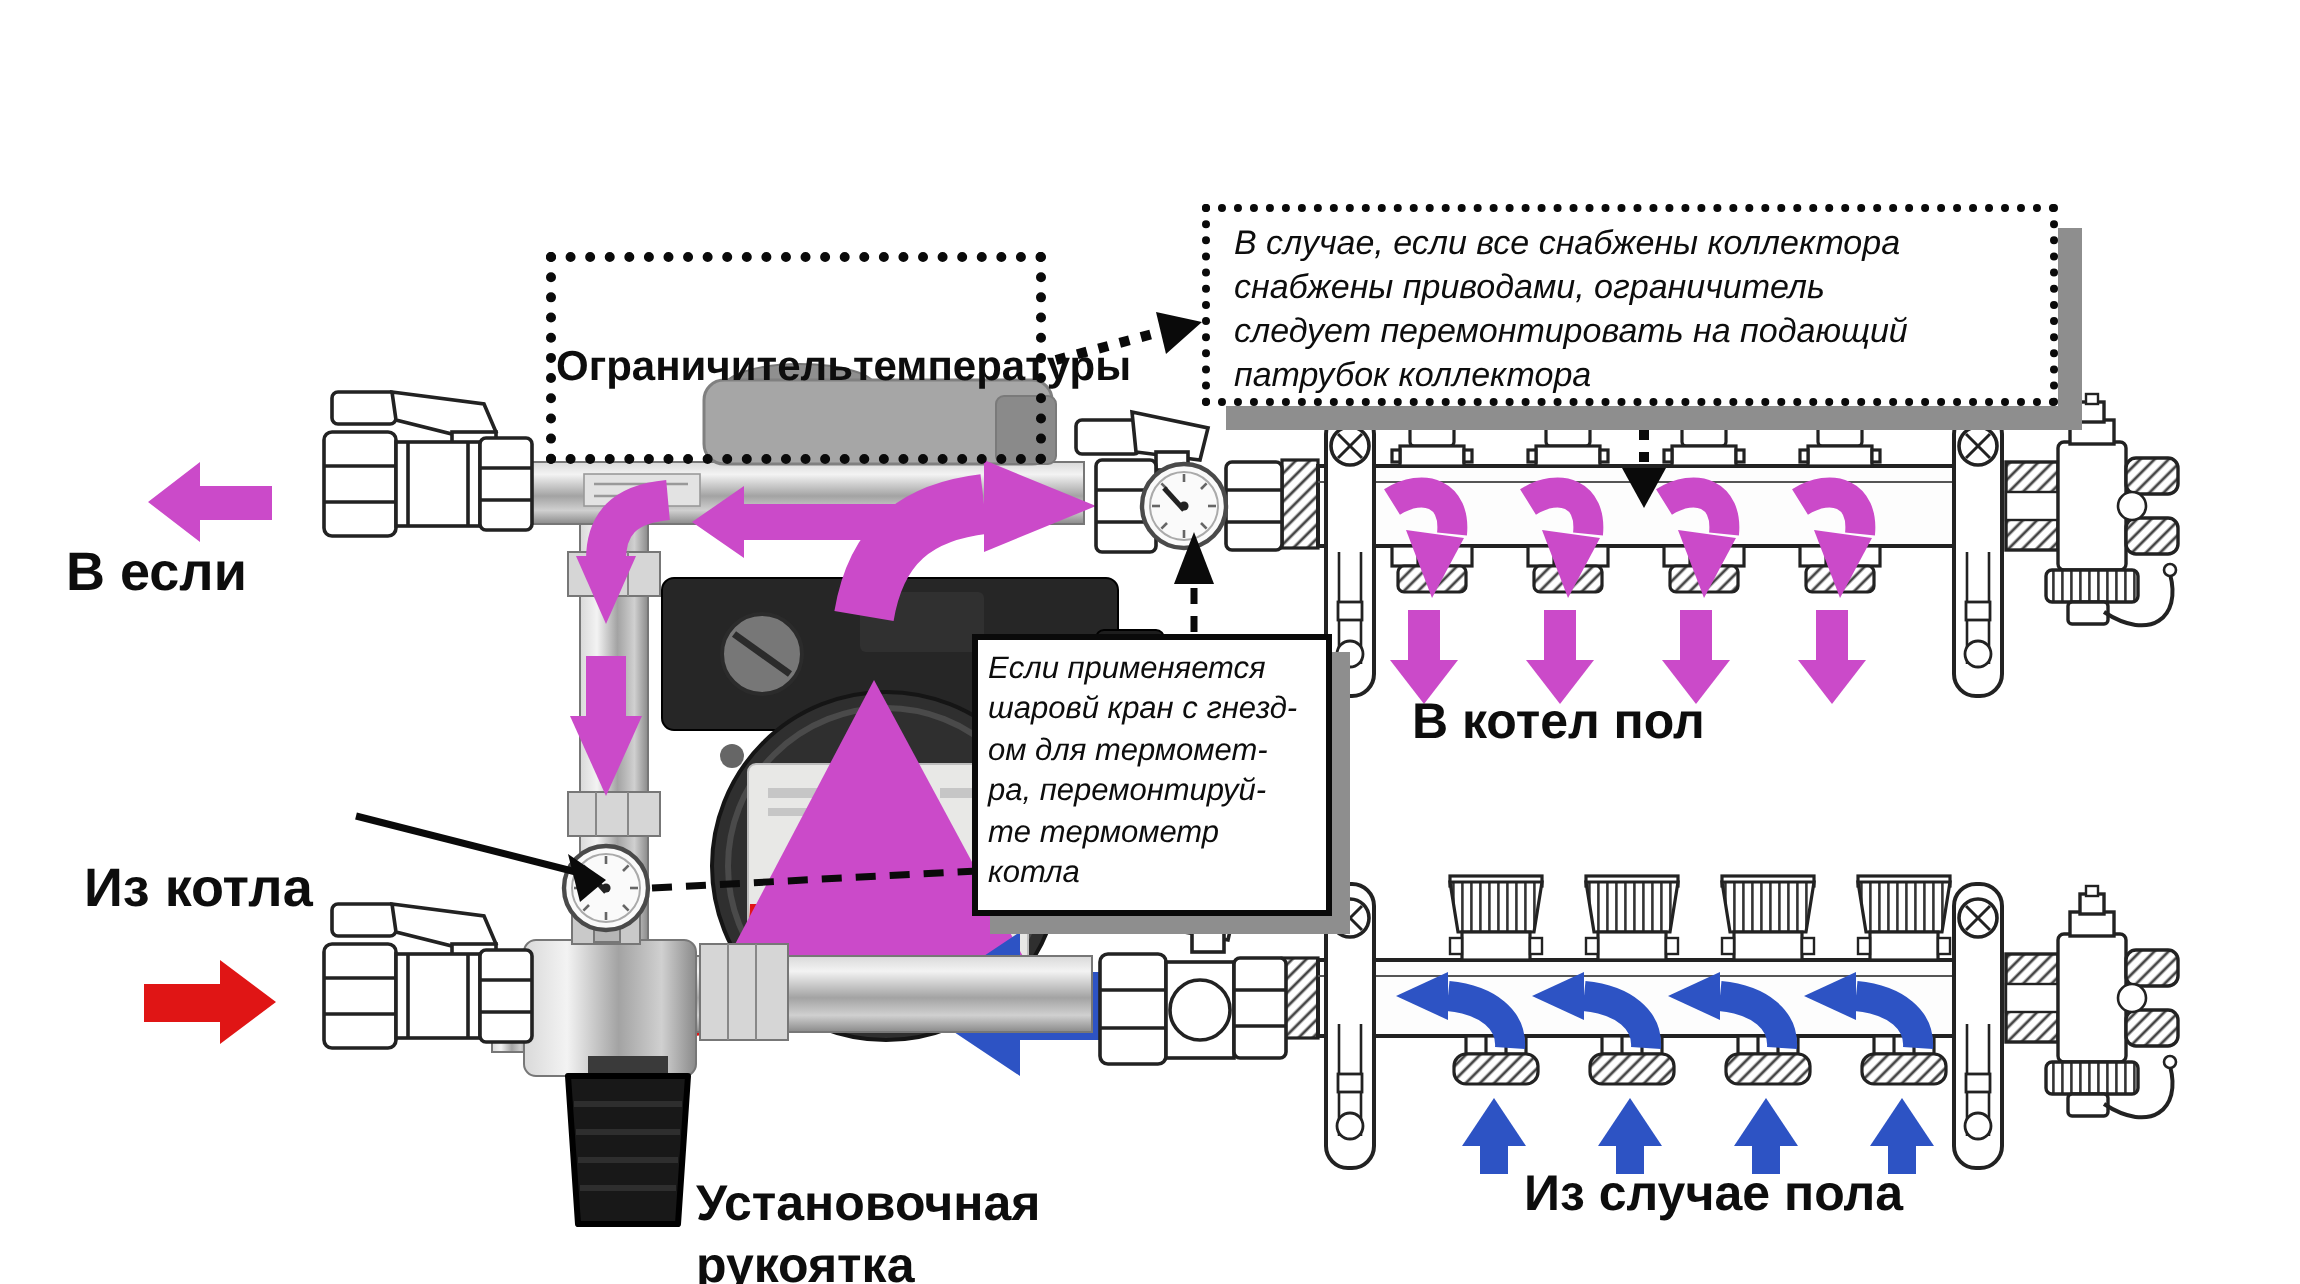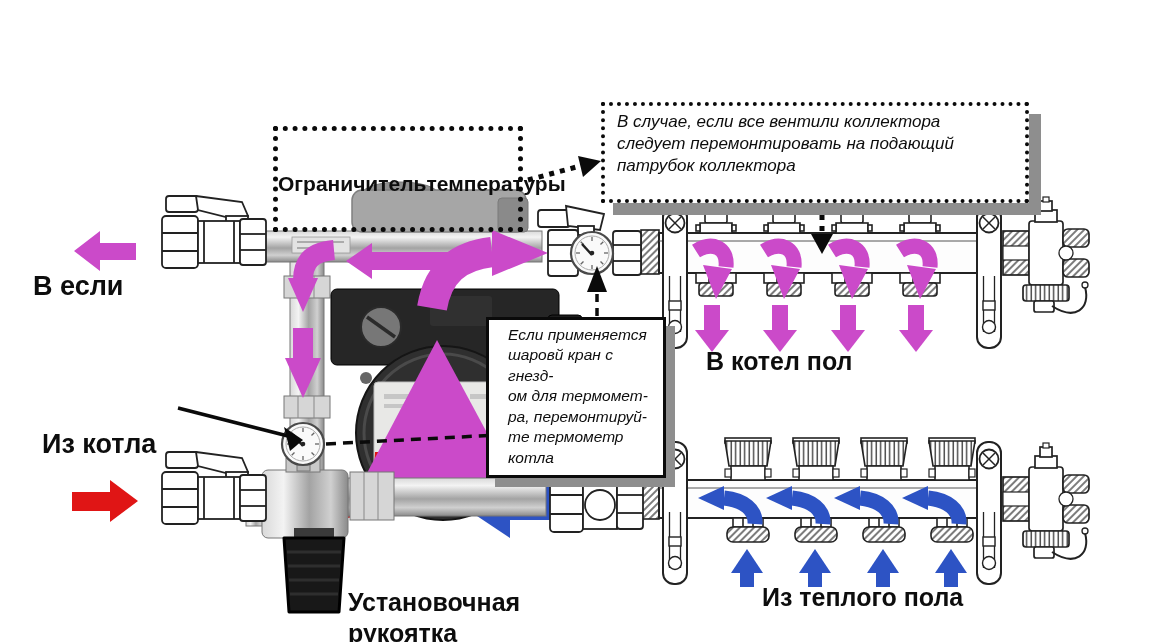--- a/index.html
+++ b/index.html
@@ -16,21 +16,21 @@
     padding-top:10px;font-size:21px;font-weight:bold;line-height:1.5;text-align:center;
   }
   .note-right{
     left:601px;top:102px;width:428px;height:101px;
     border:4px dotted #0a0a0a;box-shadow:12px 12px 0 0 #8e8e8e;
     padding:5px 12px;font-size:17px;font-style:italic;line-height:1.3;
   }
   .note-mid{
     left:486px;top:317px;width:180px;
     border:3px solid #0a0a0a;box-shadow:9px 9px 0 0 #8e8e8e;
-    padding:5px 8px 7px 19px;font-size:15.5px;font-style:italic;line-height:1.32;
+    padding:5px 8px 7px 5px;font-size:15.5px;font-style:italic;line-height:1.32;
   }
   .lbl{position:absolute;font-weight:bold;white-space:nowrap;}
   .lbl-to-boiler{left:33px;top:271px;font-size:27px;}
   .lbl-from-boiler{left:42px;top:429px;font-size:27px;}
   .lbl-handle{left:348px;top:548px;font-size:25px;line-height:1.25;margin-top:39px;}
   .lbl-to-floor{left:706px;top:347px;font-size:25px;}
   .lbl-from-floor{left:762px;top:583px;font-size:25px;}
 </style>
 </head>
 <body>
@@ -363,35 +363,36 @@
     <polygon points="284,427 290,451 303,440" fill="#0a0a0a"></polygon>
   </g>
 </svg>
 
 <div class="callout limiter-box">
   <div>Ограничитель</div>
   <div>температуры</div>
 </div>
 
 <div class="callout note-right">
-  <div>В случае, если все вентили коллектора</div>
+  <div>В случае, если все снабжены коллектора</div>
+  <div>снабжены приводами, ограничитель</div>
   <div>следует перемонтировать на подающий</div>
   <div>патрубок коллектора</div>
 </div>
 
 <div class="callout note-mid">
   <div>Если применяется</div>
   <div>шаровй кран с гнезд-</div>
   <div>ом для термомет-</div>
   <div>ра, перемонтируй-</div>
   <div>те термометр котла</div>
 </div>
 
 <div class="lbl lbl-to-boiler">В если</div>
 <div class="lbl lbl-from-boiler">Из котла</div>
 <div class="lbl lbl-handle">
   <div>Установочная</div>
   <div>рукоятка</div>
 </div>
 <div class="lbl lbl-to-floor">В котел пол</div>
-<div class="lbl lbl-from-floor">Из теплого пола</div>
+<div class="lbl lbl-from-floor">Из случае пола</div>
 
 </div>
 
 </body></html>

